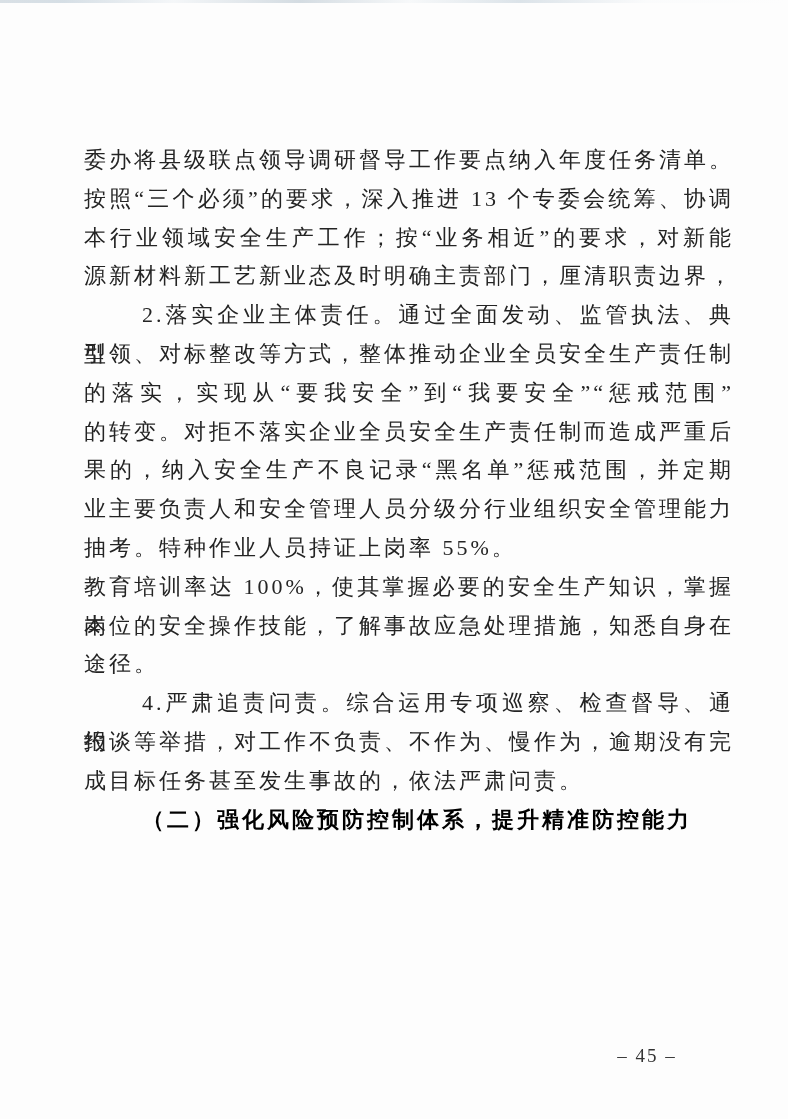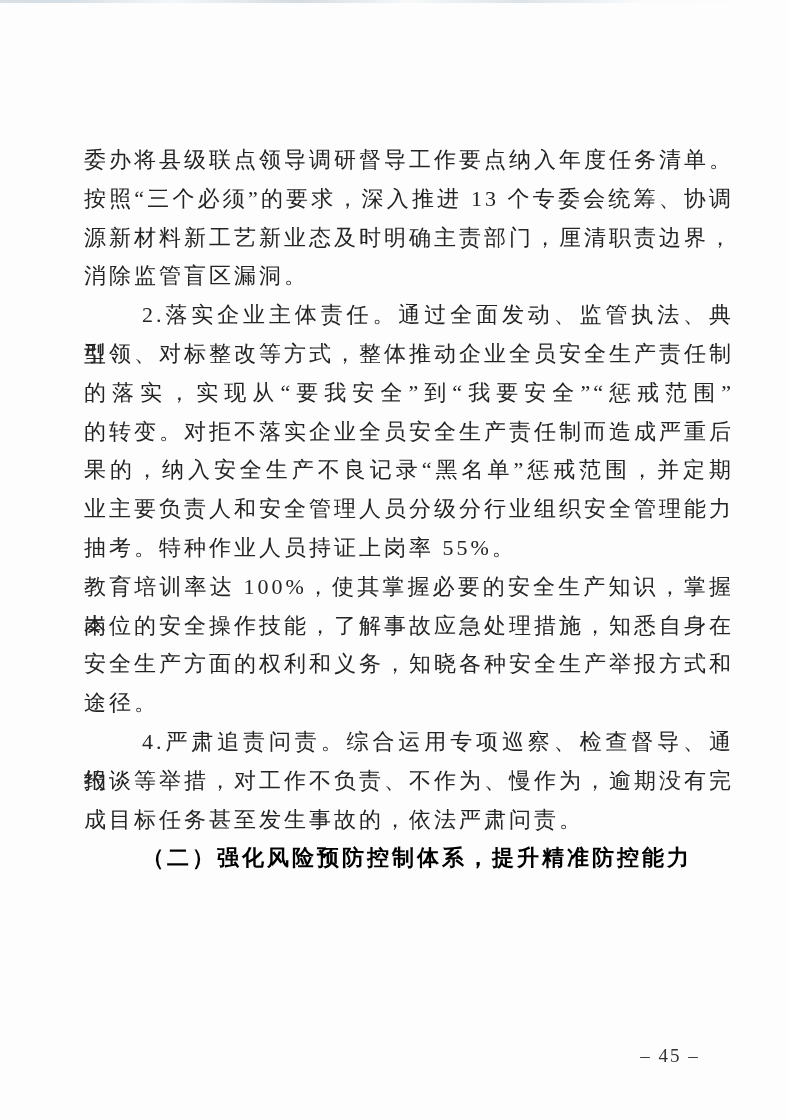--- a/index.html
+++ b/index.html
@@ -56,50 +56,49 @@
   .indent {
     text-indent: 58px;
   }
   .heading {
     font-weight: bold;
     color: #000000;
   }
   .page-number {
     position: absolute;
     top: 1044px;
-    left: 600px;
+    left: 577px;
     width: 140px;
     text-align: center;
     font-size: 19px;
     line-height: 24px;
     letter-spacing: 2px;
     color: #333333;
   }
 </style>
 </head>
 <body>
 
 <div class="page">
   <div class="scan-artifact"></div>
 
   <div class="text-block">
     <div class="line j">委办将县级联点领导调研督导工作要点纳入年度任务清单。</div>
     <div class="line j">按照“三个必须”的要求，深入推进 13 个专委会统筹、协调</div>
+    <div class="line j">本行业领域安全生产工作；按“业务相近”的要求，对新能</div>
     <div class="line j">源新材料新工艺新业态及时明确主责部门，厘清职责边界，</div>
-    <div class="line">消除监管盲区漏洞。</div>
     <div class="line j indent">2.落实企业主体责任。通过全面发动、监管执法、典型</div>
     <div class="line j">引领、对标整改等方式，整体推动企业全员安全生产责任制</div>
     <div class="line j">的落实，实现从“要我安全”到“我要安全”“惩戒范围”</div>
     <div class="line j">的转变。对拒不落实企业全员安全生产责任制而造成严重后</div>
     <div class="line j">果的，纳入安全生产不良记录“黑名单”惩戒范围，并定期</div>
     <div class="line j">业主要负责人和安全管理人员分级分行业组织安全管理能力</div>
     <div class="line">抽考。特种作业人员持证上岗率 55%。</div>
     <div class="line j">教育培训率达 100%，使其掌握必要的安全生产知识，掌握本</div>
     <div class="line j">岗位的安全操作技能，了解事故应急处理措施，知悉自身在</div>
-    <div class="line j">安全生产方面的权利和义务，知晓各种安全生产举报方式和</div>
     <div class="line">途径。</div>
     <div class="line j indent">4.严肃追责问责。综合运用专项巡察、检查督导、通报</div>
     <div class="line j">约谈等举措，对工作不负责、不作为、慢作为，逾期没有完</div>
     <div class="line">成目标任务甚至发生事故的，依法严肃问责。</div>
     <div class="line indent heading">（二）强化风险预防控制体系，提升精准防控能力</div>
   </div>
 
   <div class="page-number">– 45 –</div>
 </div>
 

